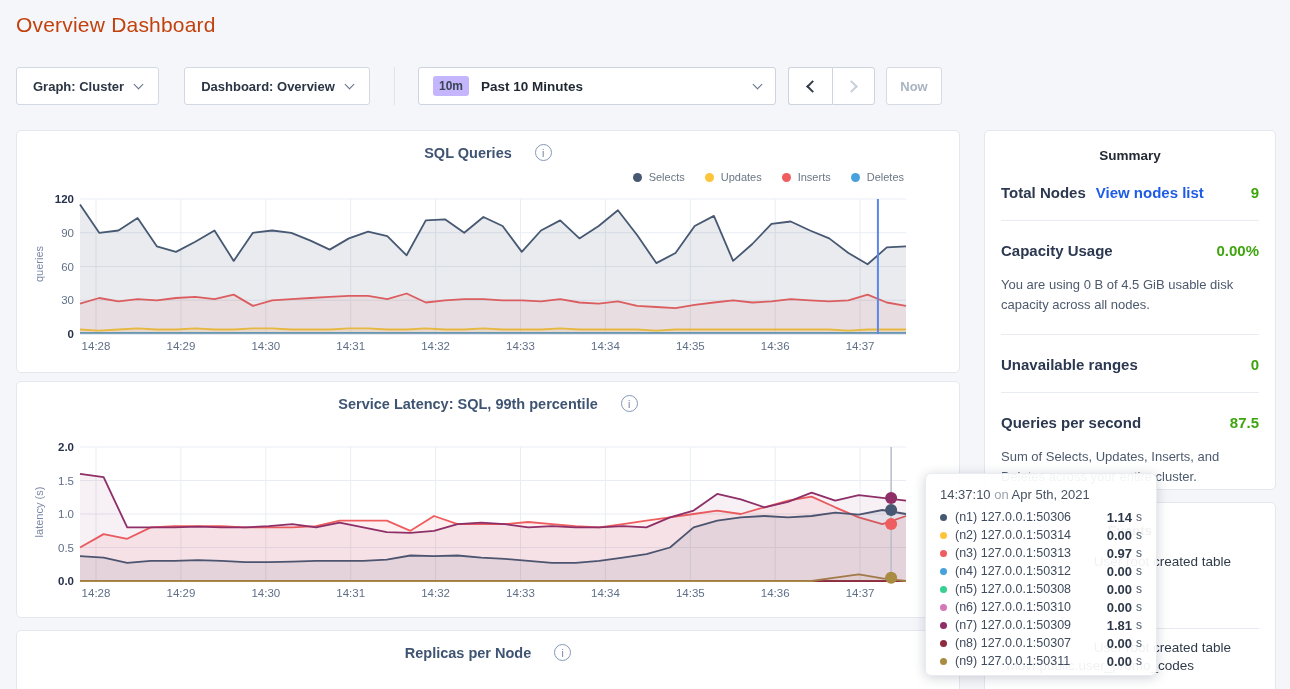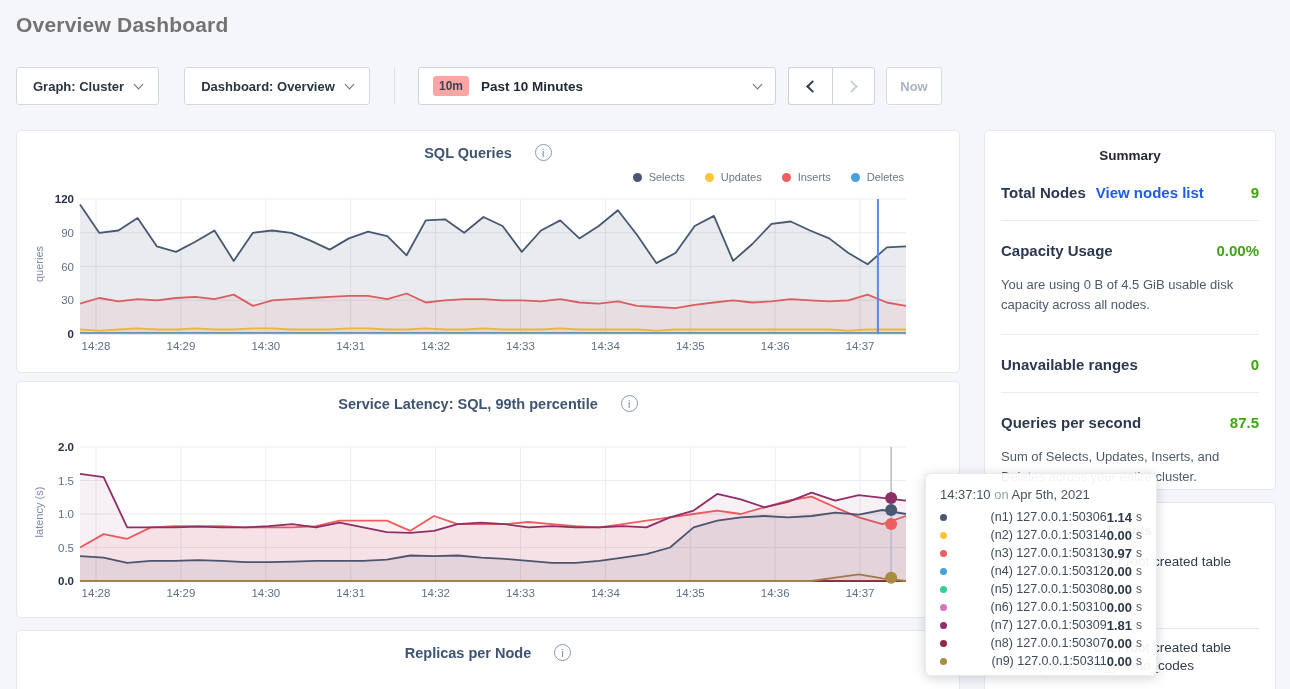--- a/index.html
+++ b/index.html
@@ -3,31 +3,31 @@
 <meta charset="utf-8">
 <style>
   * { box-sizing: border-box; margin: 0; padding: 0; }
   html,body { width:1290px; height:689px; overflow:hidden; background:#f5f6fa;
     font-family:"Liberation Sans", sans-serif; position:relative; }
 
   .abs { position:absolute; }
   .panel { position:absolute; background:#fff; border:1px solid #e3e8ef; border-radius:5px; }
 
   
-  #page-title { left:16px; top:13px; font-size:21px; font-weight:700; color:#737373; letter-spacing:.2px; }
+  #page-title { left:16px; top:13px; font-size:21px; font-weight:400; color:#c2410c; letter-spacing:.2px; }
   .btn { position:absolute; height:38px; top:67px; background:#fff; border:1px solid #d3d9e2; border-radius:3px;
     display:flex; align-items:center; justify-content:center; font-size:13px; font-weight:700; color:#2b3544; cursor:pointer; }
   #graph-dropdown { left:16px; width:143px; }
   #dashboard-dropdown { left:184px; width:186px; }
   .chev { width:7px; height:7px; border-right:1.6px solid #5f7089; border-bottom:1.6px solid #5f7089;
     transform:rotate(45deg); margin-left:11px; margin-top:-4px; }
   #controls-divider { left:394px; top:67px; width:1px; height:38px; background:#dfe4eb; }
   #time-selector { left:418px; top:67px; width:358px; height:38px; background:#fff; border:1px solid #cdd4de; border-radius:3px;
     display:flex; align-items:center; padding:0 14px; cursor:pointer; }
-  #time-badge { background:#fca5a5; border-radius:3px; font-size:12px; font-weight:700; color:#3a4553; padding:3px 6px; }
+  #time-badge { background:#c4b5fd; border-radius:3px; font-size:12px; font-weight:700; color:#3a4553; padding:3px 6px; }
   #time-label { font-size:13.5px; font-weight:700; color:#1f2733; margin-left:12px; }
   #time-chevron { margin-left:auto; }
   #arrow-group { left:788px; top:67px; width:87px; height:38px; display:flex; position:absolute; }
   .arrow-btn { width:43.5px; height:38px; background:#fff; border:1px solid #cdd4de; display:flex; align-items:center; justify-content:center; cursor:pointer; }
   .arrow-btn:first-child { border-radius:3px 0 0 3px; border-right:none; }
   .arrow-btn:last-child { border-radius:0 3px 3px 0; }
   .arr { width:9px; height:9px; }
   .arr-left  { border-left:2.2px solid #333c48; border-bottom:2.2px solid #333c48; transform:rotate(45deg); margin-left:4px; }
   .arr-right { border-right:2.2px solid #c8cfda; border-top:2.2px solid #c8cfda; transform:rotate(45deg); margin-right:4px; }
   #now-button { left:886px; width:56px; color:#a9b3c1; border-color:#d6dbe3; }
@@ -68,21 +68,21 @@
   #event2-line2 { top:155px; right:81px; }
 
   
   #tooltip { left:925px; top:473px; width:232px; height:203px; background:rgba(255,255,255,0.93);
     border:1px solid rgba(190,198,210,.35); border-radius:6px; box-shadow:0 2px 12px rgba(40,50,70,.22);
     z-index:10; padding:13px 14px 10px; }
   #tooltip-header { font-size:13px; color:#46525f; margin-bottom:6px; }
   #tooltip-header .on { color:#9aa3ad; }
   .tip-row { display:flex; align-items:center; height:18px; }
   .tip-dot { width:7px; height:7px; border-radius:50%; margin-right:8px; flex:none; }
-  .tip-label { font-size:12.5px; color:#3f4b5d; flex:1; white-space:nowrap;text-align:right; }
+  .tip-label { font-size:12.5px; color:#3f4b5d; flex:1; white-space:nowrap; }
   .tip-value { font-size:13px; font-weight:700; color:#2d3848; }
   .tip-unit { font-size:12px; font-weight:400; color:#4a5668; margin-left:4px; }
 </style>
 </head>
 <body>
 
 <h1 id="page-title" class="abs">Overview Dashboard</h1>
 
 <div id="graph-dropdown" class="btn">
   <span>Graph: Cluster</span>

